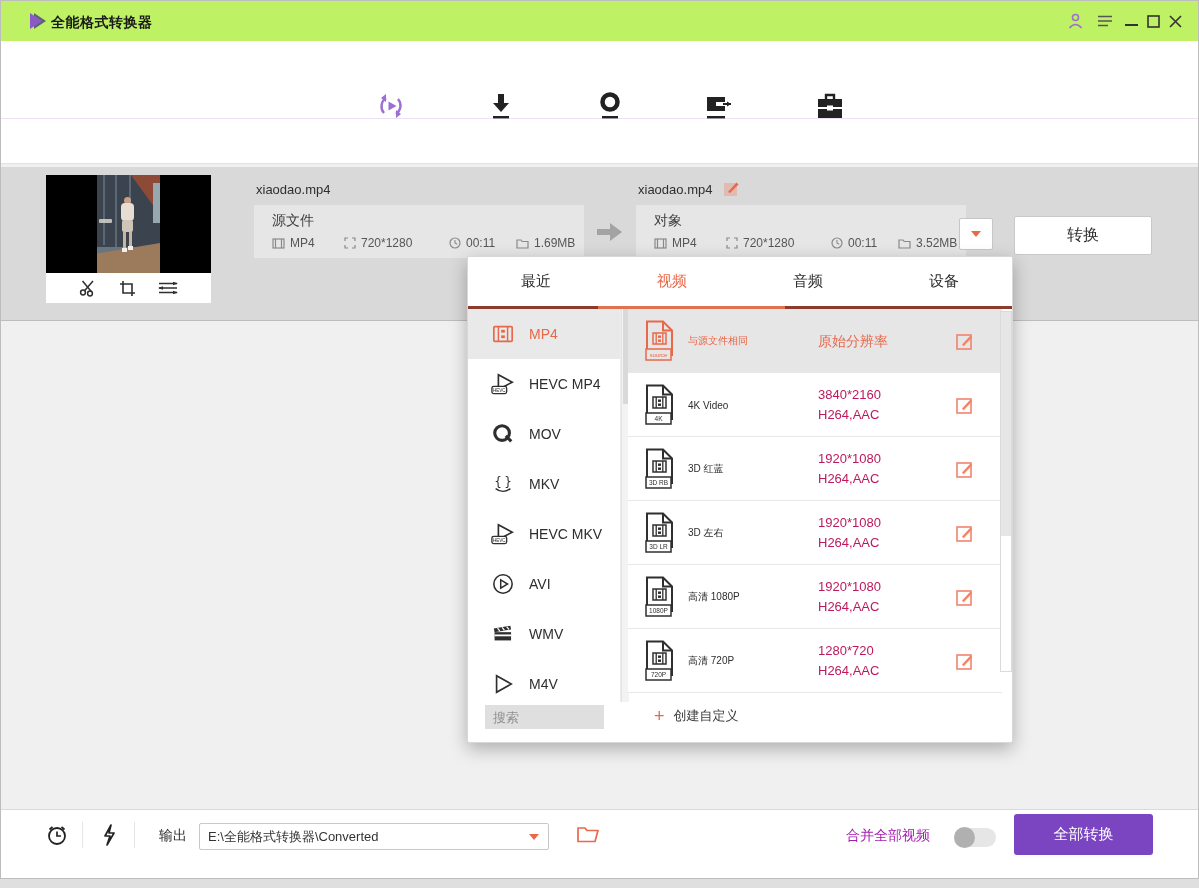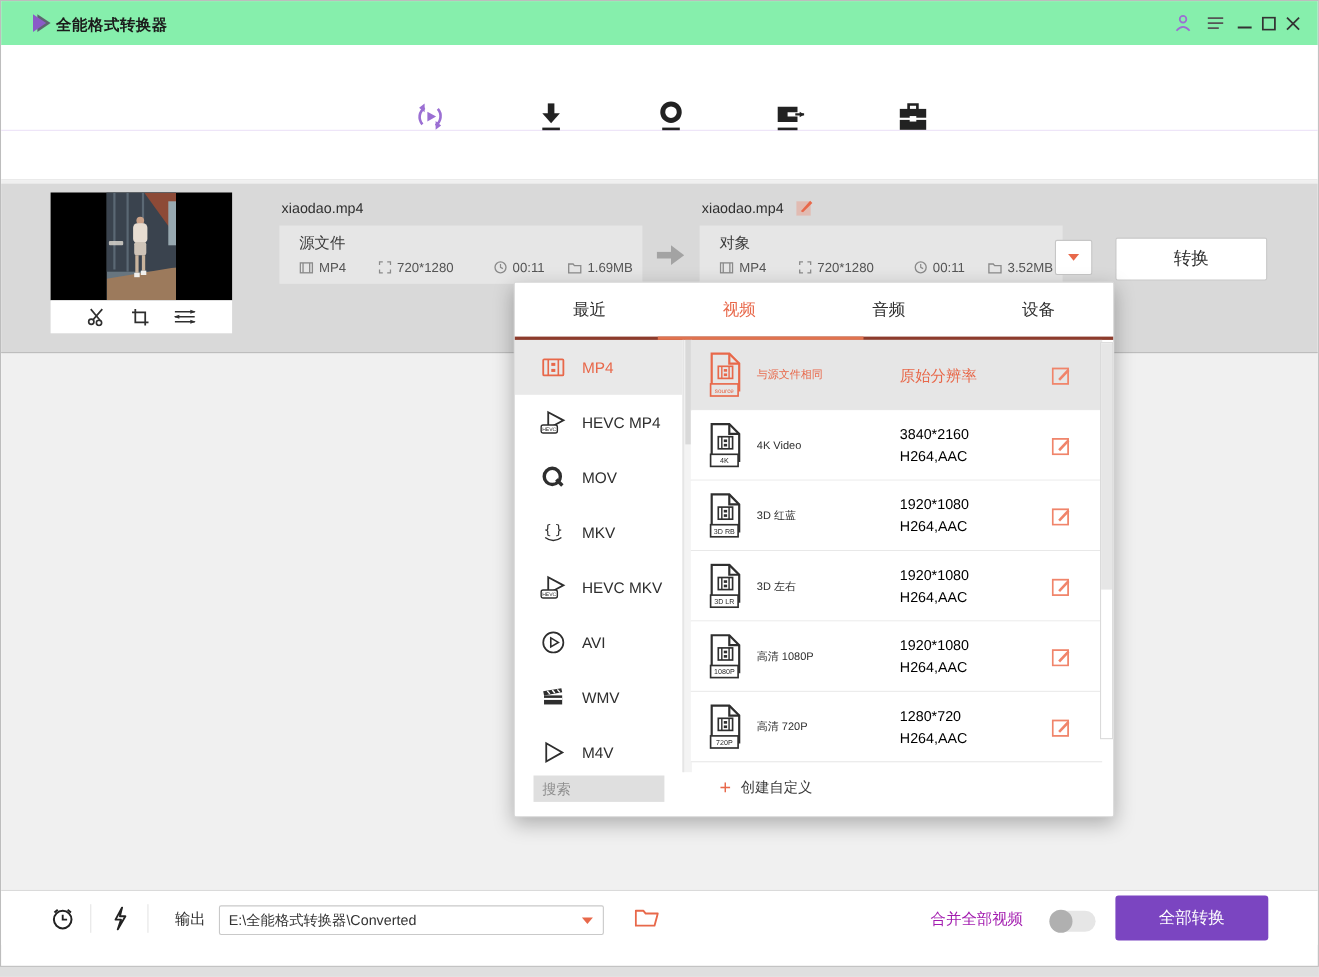--- a/index.html
+++ b/index.html
@@ -5,21 +5,21 @@
   :root{
     --purple:#8A5BC7; --btn-purple:#7B45C1; --orange:#E8684A; --red:#8C3B2C;
   }
   *{margin:0;padding:0;box-sizing:border-box;}
   html,body{width:1199px;height:888px;}
   body{background:#dfdfdf;font-family:"Liberation Sans","DejaVu Sans",sans-serif;-webkit-font-smoothing:antialiased;}
   .abs{position:absolute;}
   #window{position:absolute;left:0;top:0;width:1199px;height:879px;background:#fff;border:1px solid #bdbdbd;overflow:hidden;}
 
   
-  #titlebar{left:0;top:0;width:100%;height:40px;background:#86efac;}
+  #titlebar{left:0;top:0;width:100%;height:40px;background:#bef264;}
   #app-title{left:50px;top:13px;font-size:14px;font-weight:bold;color:#1b1b1b;letter-spacing:.5px;}
   .winctl{top:11px;width:20px;height:18px;display:flex;align-items:center;justify-content:center;cursor:pointer;}
 
   
   #navbar{left:0;top:40px;width:100%;height:78px;background:#fff;border-bottom:1px solid #ecdff8;}
   .nav-tab{top:44px;height:66px;display:flex;flex-direction:column;align-items:center;justify-content:flex-start;cursor:pointer;}
   .nav-tab .nicon{height:36px;display:flex;align-items:flex-end;justify-content:center;color:#2b2b2b;}
   .nav-tab .nlabel{font-size:14px;color:#2b2b2b;margin-top:5px;}
   .nav-tab.active .nlabel{color:var(--purple);}
   #nav-underline{left:333px;top:115px;width:114px;height:3px;background:#9b6fd3;}
@@ -73,21 +73,21 @@
   #fmt-scroll{position:absolute;left:153px;top:52px;width:8px;height:393px;background:#f3f3f3;border-left:1px solid #e4e4e4;}
   #fmt-thumb{position:absolute;left:1px;top:0;width:6px;height:95px;background:#d9d9d9;}
 
   #preset-list{position:absolute;left:160px;top:52px;width:374px;height:384px;}
   .preset-row{position:relative;height:64px;border-bottom:1px solid #e8e8e8;background:#fff;cursor:pointer;}
   .preset-row.sel{background:#e6e6e6;}
   .p-icon{position:absolute;left:16px;top:11px;color:#2f2f2f;}
   .preset-row.sel .p-icon{color:var(--orange);}
   .p-name{position:absolute;left:60px;top:0;height:64px;display:flex;align-items:center;font-size:10px;color:#2e2e2e;}
   .preset-row.sel .p-name{color:var(--orange);}
-  .p-specs{position:absolute;left:190px;top:12px;font-size:13px;color:#000000;line-height:20px;}
+  .p-specs{position:absolute;left:190px;top:12px;font-size:13px;color:#be185d;line-height:20px;}
   .preset-row.sel .p-specs{top:0;height:64px;display:flex;align-items:center;font-size:14px;color:var(--orange);}
   .p-edit{position:absolute;right:28px;top:23px;color:#f0846a;cursor:pointer;}
   .badge-txt{font-family:"Liberation Sans","DejaVu Sans",sans-serif;font-size:6.5px;}
   .badge-txt.src{font-size:5.8px;}
   #preset-scroll{position:absolute;left:532px;top:54px;width:12px;height:361px;border:1px solid #dadada;background:#fff;}
   #preset-thumb{position:absolute;left:0;top:0;width:10px;height:224px;background:#e6e6e6;}
 
   #popup-search{position:absolute;left:17px;top:448px;width:119px;height:24px;background:#dfdfdf;border:none;font-size:13px;color:#555;padding-left:8px;outline:none;font-family:"Liberation Sans","DejaVu Sans",sans-serif;}
   #popup-search::placeholder{color:#8f8f8f;opacity:1;}
   #create-custom{position:absolute;left:186px;top:450px;display:flex;align-items:center;gap:9px;cursor:pointer;}

